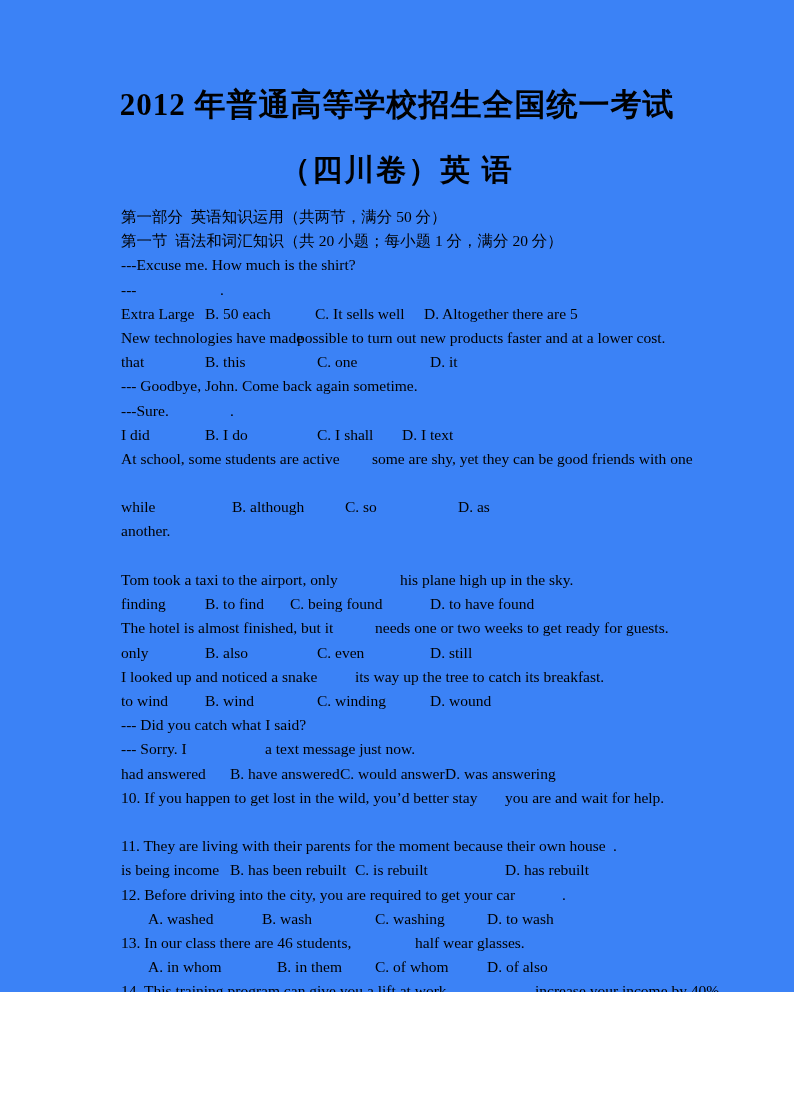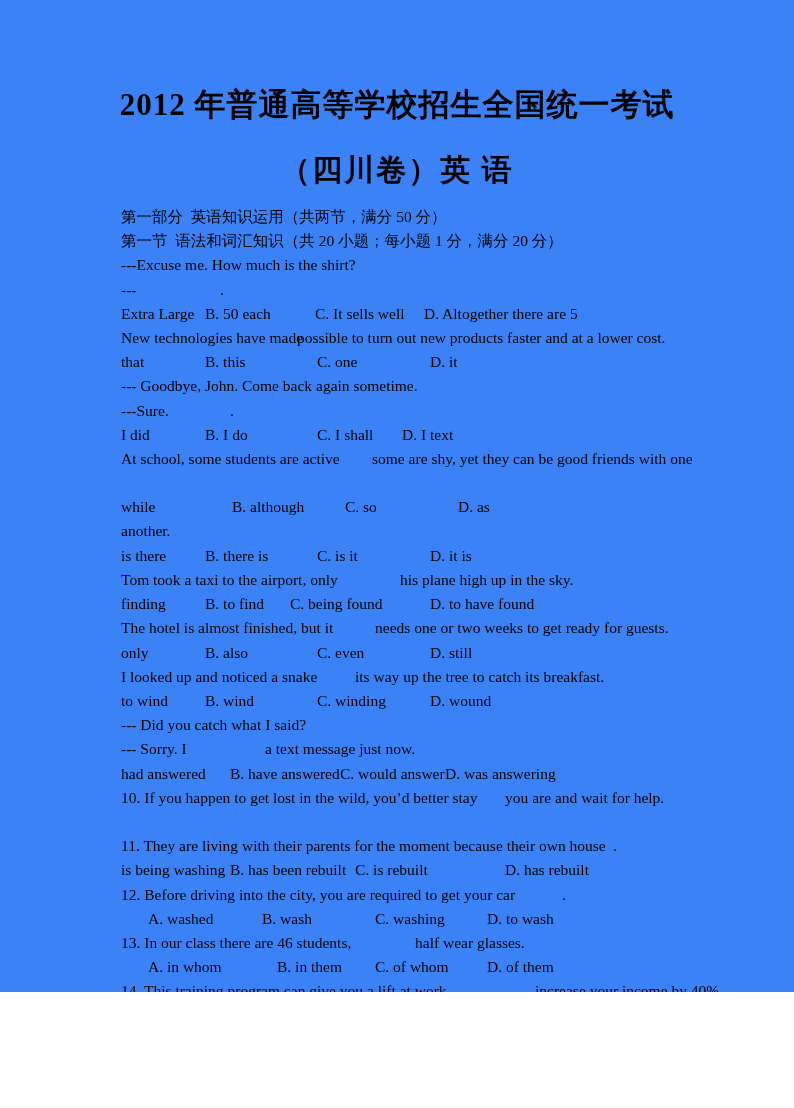--- a/index.html
+++ b/index.html
@@ -111,26 +111,20 @@
       </div>
       <div class="line" style="top: 471.2px; margin-top: 48px;">
         <span class="seg" style="left: 121px;">another.</span>
       </div>
       <div class="line" style="top: 495.4px;">
         <span class="seg" style="left: 121px;">while</span>
         <span class="seg" style="left: 232px;">B. although</span>
         <span class="seg" style="left: 345px;">C. so</span>
         <span class="seg" style="left: 458px;">D. as</span>
       </div>
-      <div class="line" style="top: 543.8px;">
-        <span class="seg" style="left: 121px;">is there</span>
-        <span class="seg" style="left: 205px;">B. there is</span>
-        <span class="seg" style="left: 317px;">C. is it</span>
-        <span class="seg" style="left: 430px;">D. it is</span>
-      </div>
       <div class="line" style="top: 568px;">
         <span class="seg" style="left: 121px;">Tom took a taxi to the airport, only</span>
         <span class="seg" style="left: 400px;">his plane high up in the sky.</span>
       </div>
       <div class="line" style="top: 592.2px;">
         <span class="seg" style="left: 121px;">finding</span>
         <span class="seg" style="left: 205px;">B. to find</span>
         <span class="seg" style="left: 290px;">C. being found</span>
         <span class="seg" style="left: 430px;">D. to have found</span>
       </div>
@@ -169,21 +163,21 @@
       </div>
       <div class="line" style="top: 785.8px;">
         <span class="seg" style="left: 121px;">10. If you happen to get lost in the wild, you’d better stay</span>
         <span class="seg" style="left: 505px;">you are and wait for help.</span>
       </div>
       <div class="line" style="top: 834.2px;">
         <span class="seg" style="left: 121px;">11. They are living with their parents for the moment because their own house</span>
         <span class="seg" style="left: 613px;">.</span>
       </div>
       <div class="line" style="top: 858.4px;">
-        <span class="seg" style="left: 121px;">is being washing</span>
+        <span class="seg" style="left: 121px;">is being income</span>
         <span class="seg" style="left: 230px;">B. has been rebuilt</span>
         <span class="seg" style="left: 355px;">C. is rebuilt</span>
         <span class="seg" style="left: 505px;">D. has rebuilt</span>
       </div>
       <div class="line" style="top: 882.6px;">
         <span class="seg" style="left: 121px;">12. Before driving into the city, you are required to get your car</span>
         <span class="seg" style="left: 562px;">.</span>
       </div>
       <div class="line" style="top: 906.8px; font-family: Liberation Serif, serif;">
         <span class="seg" style="left: 148px;">A. washed</span>
@@ -192,20 +186,20 @@
         <span class="seg" style="left: 487px;">D. to wash</span>
       </div>
       <div class="line" style="top: 931px;">
         <span class="seg" style="left: 121px;">13. In our class there are 46 students,</span>
         <span class="seg" style="left: 415px;">half wear glasses.</span>
       </div>
       <div class="line" style="top: 955.2px;">
         <span class="seg" style="left: 148px;">A. in whom</span>
         <span class="seg" style="left: 262px; margin-left: 15px;">B. in them</span>
         <span class="seg" style="left: 375px;">C. of whom</span>
-        <span class="seg" style="left: 487px;">D. of them</span>
+        <span class="seg" style="left: 487px;">D. of also</span>
       </div>
       <div class="line" style="top: 979.4px;">
         <span class="seg" style="left: 121px;">14. This training program can give you a lift at work,</span>
         <span class="seg" style="left: 535px;">increase your income by 40%.</span>
       </div>
     </div>
 </div>
 
 </body></html>

